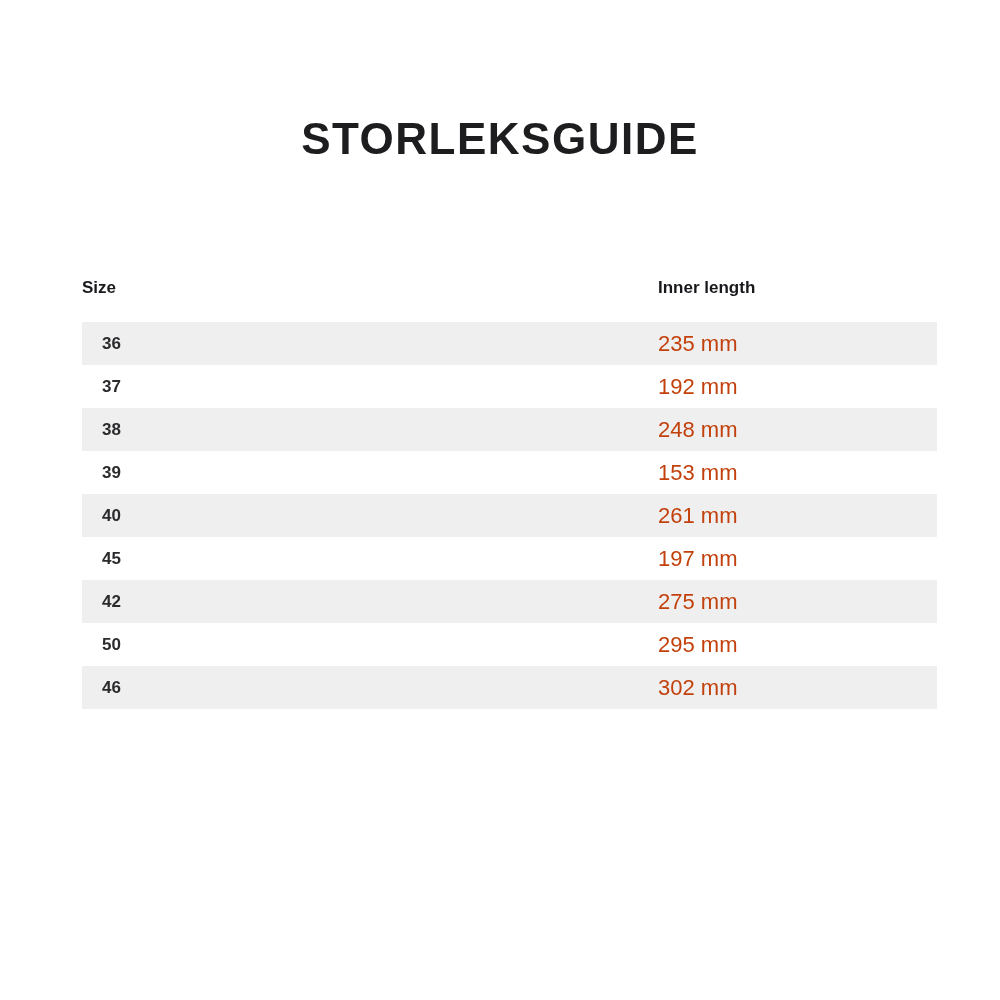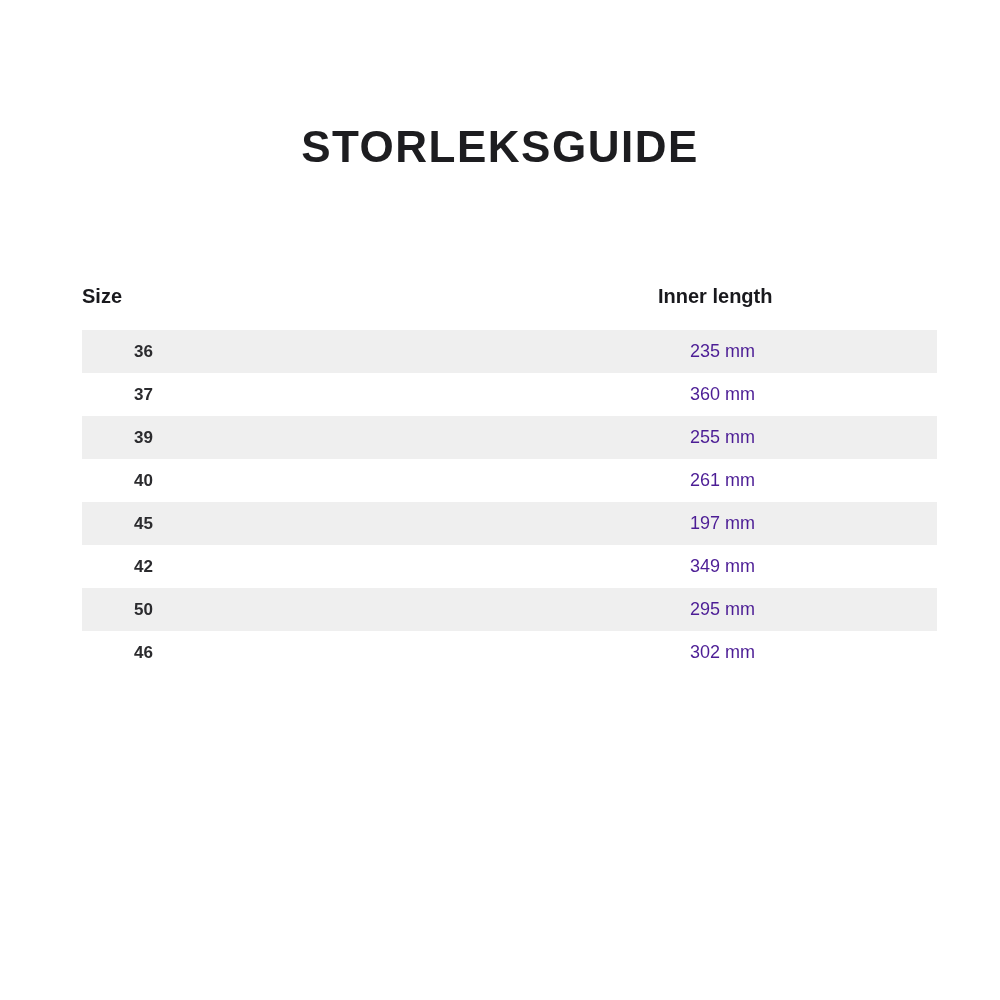--- a/index.html
+++ b/index.html
@@ -7,37 +7,37 @@
     padding: 0;
     background: #ffffff;
     font-family: "Liberation Sans", sans-serif;
   }
   body {
     width: 1000px;
     height: 1000px;
     overflow: hidden;
   }
   .page-title {
-    margin: 8px;
+    margin: 0;
     padding-top: 116px;
     text-align: center;
     font-size: 44px;
     line-height: 46px;
     font-weight: 700;
     letter-spacing: 1.5px;
     color: #1d1d20;
   }
   .size-table {
     width: 855px;
     margin: 115px 0 0 82px;
   }
   .thead {
     display: flex;
     margin-bottom: 23px;
-    font-size: 20px;
+    font-size: 17px;
     line-height: 22px;
     font-weight: 700;
     color: #19191d;
   }
   .th-size {
     width: 576px;
   }
   .tbody .tr {
     display: flex;
     align-items: center;
@@ -46,26 +46,25 @@
     box-sizing: border-box;
     font-size: 17px;
   }
   .tbody .tr:nth-child(odd) {
     background: #efefef;
   }
   .td-size {
     width: 556px;
     font-weight: 700;
     color: #2b2b2e;
-    margin-left: 32px;
   }
   .td-len {
-    font-size: 18px;
+    font-size: 22px;
     font-weight: 400;
-    color: #4c1d95;
+    color: #c2410c;
   }
 </style>
 </head>
 <body>
 
 <main>
   <h1 class="page-title">STORLEKSGUIDE</h1>
 
   <section class="size-table">
     <div class="thead">
@@ -73,37 +72,41 @@
       <div class="th th-len">Inner length</div>
     </div>
 
     <div class="tbody">
       <div class="tr">
         <div class="td td-size">36</div>
         <div class="td td-len">235 mm</div>
       </div>
       <div class="tr">
         <div class="td td-size">37</div>
-        <div class="td td-len">360 mm</div>
+        <div class="td td-len">192 mm</div>
+      </div>
+      <div class="tr">
+        <div class="td td-size">38</div>
+        <div class="td td-len">248 mm</div>
       </div>
       <div class="tr">
         <div class="td td-size">39</div>
-        <div class="td td-len">255 mm</div>
+        <div class="td td-len">153 mm</div>
       </div>
       <div class="tr">
         <div class="td td-size">40</div>
         <div class="td td-len">261 mm</div>
       </div>
       <div class="tr">
         <div class="td td-size">45</div>
         <div class="td td-len">197 mm</div>
       </div>
       <div class="tr">
         <div class="td td-size">42</div>
-        <div class="td td-len">349 mm</div>
+        <div class="td td-len">275 mm</div>
       </div>
       <div class="tr">
         <div class="td td-size">50</div>
         <div class="td td-len">295 mm</div>
       </div>
       <div class="tr">
         <div class="td td-size">46</div>
         <div class="td td-len">302 mm</div>
       </div>
     </div>

